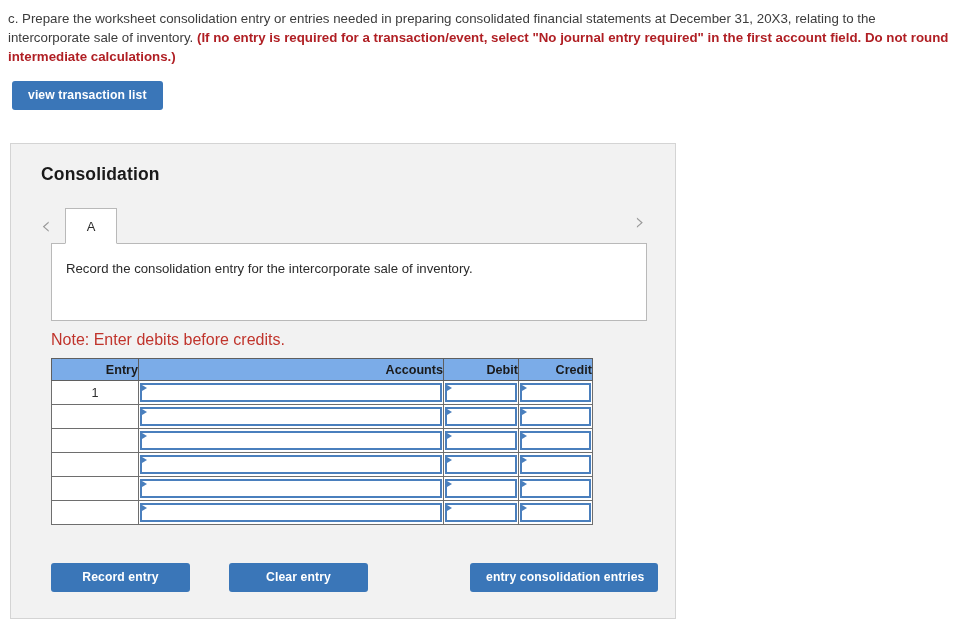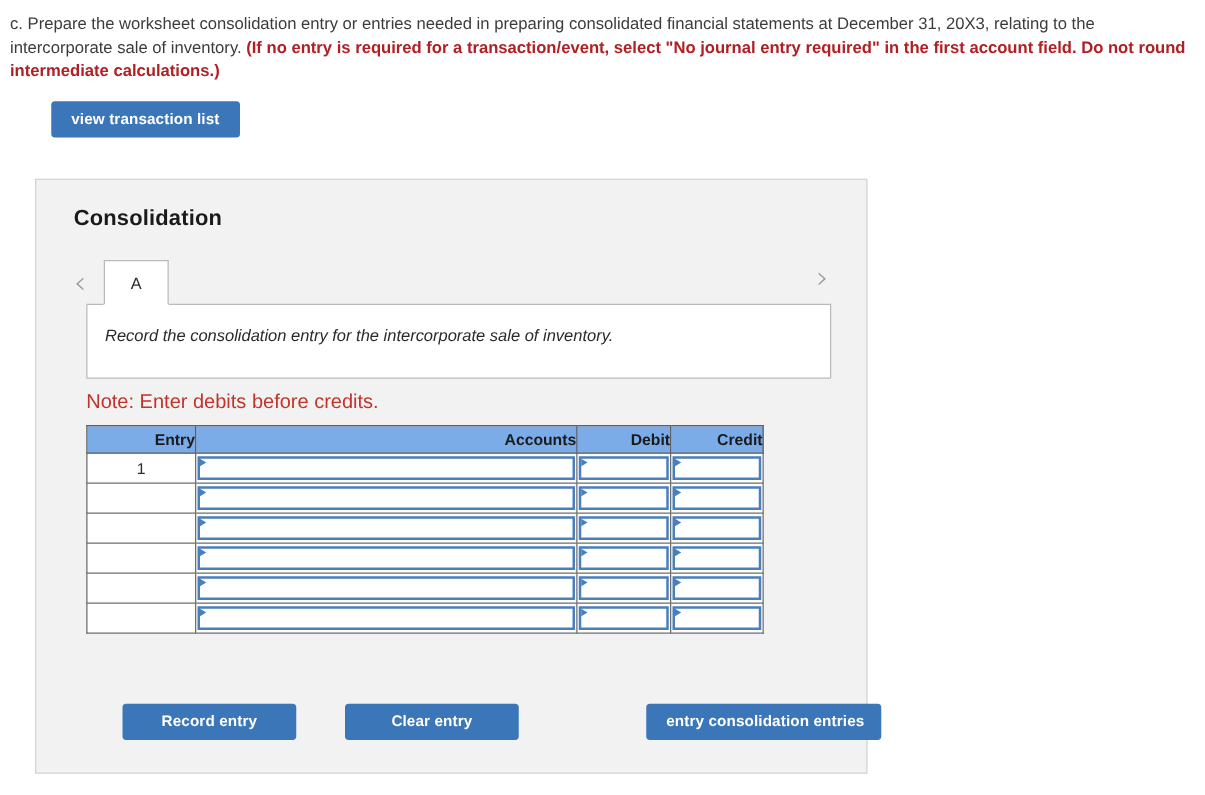--- a/index.html
+++ b/index.html
@@ -43,27 +43,26 @@
     font-size: 12.2px;
     font-weight: bold;
     letter-spacing: .1px;
     padding: 0 16px;
     height: 29px;
     line-height: 29px;
     text-align: center;
     cursor: pointer;
     box-sizing: border-box;
     white-space: nowrap;
-    margin-left: 29px;
   }
 
   
   .panel {
     position: absolute;
-    left: 28px;
+    left: 10px;
     top: 143px;
     width: 666px;
     height: 476px;
     background: #f2f2f2;
     border: 1px solid #d4d4d4;
     box-sizing: border-box;
   }
   .panel-title {
     font-size: 17.5px;
     font-weight: bold;
@@ -112,28 +111,27 @@
     color: #2b2b2b;
     position: relative;
     z-index: 2;
     cursor: pointer;
   }
 
   
   .tab-content {
     margin: -1px 0 0 40px;
     width: 596px;
-    height: 60px;
+    height: 78px;
     background: #ffffff;
     border: 1px solid #b9b9b9;
     box-sizing: border-box;
     font-size: 13.2px;
     color: #2b2b2b;
     padding: 17px 0 0 14px;
-    font-style: italic;
   }
 
   .note {
     margin: 10px 0 0 40px;
     font-size: 16px;
     color: #c0342c;
   }
 
   
   .jtable {

